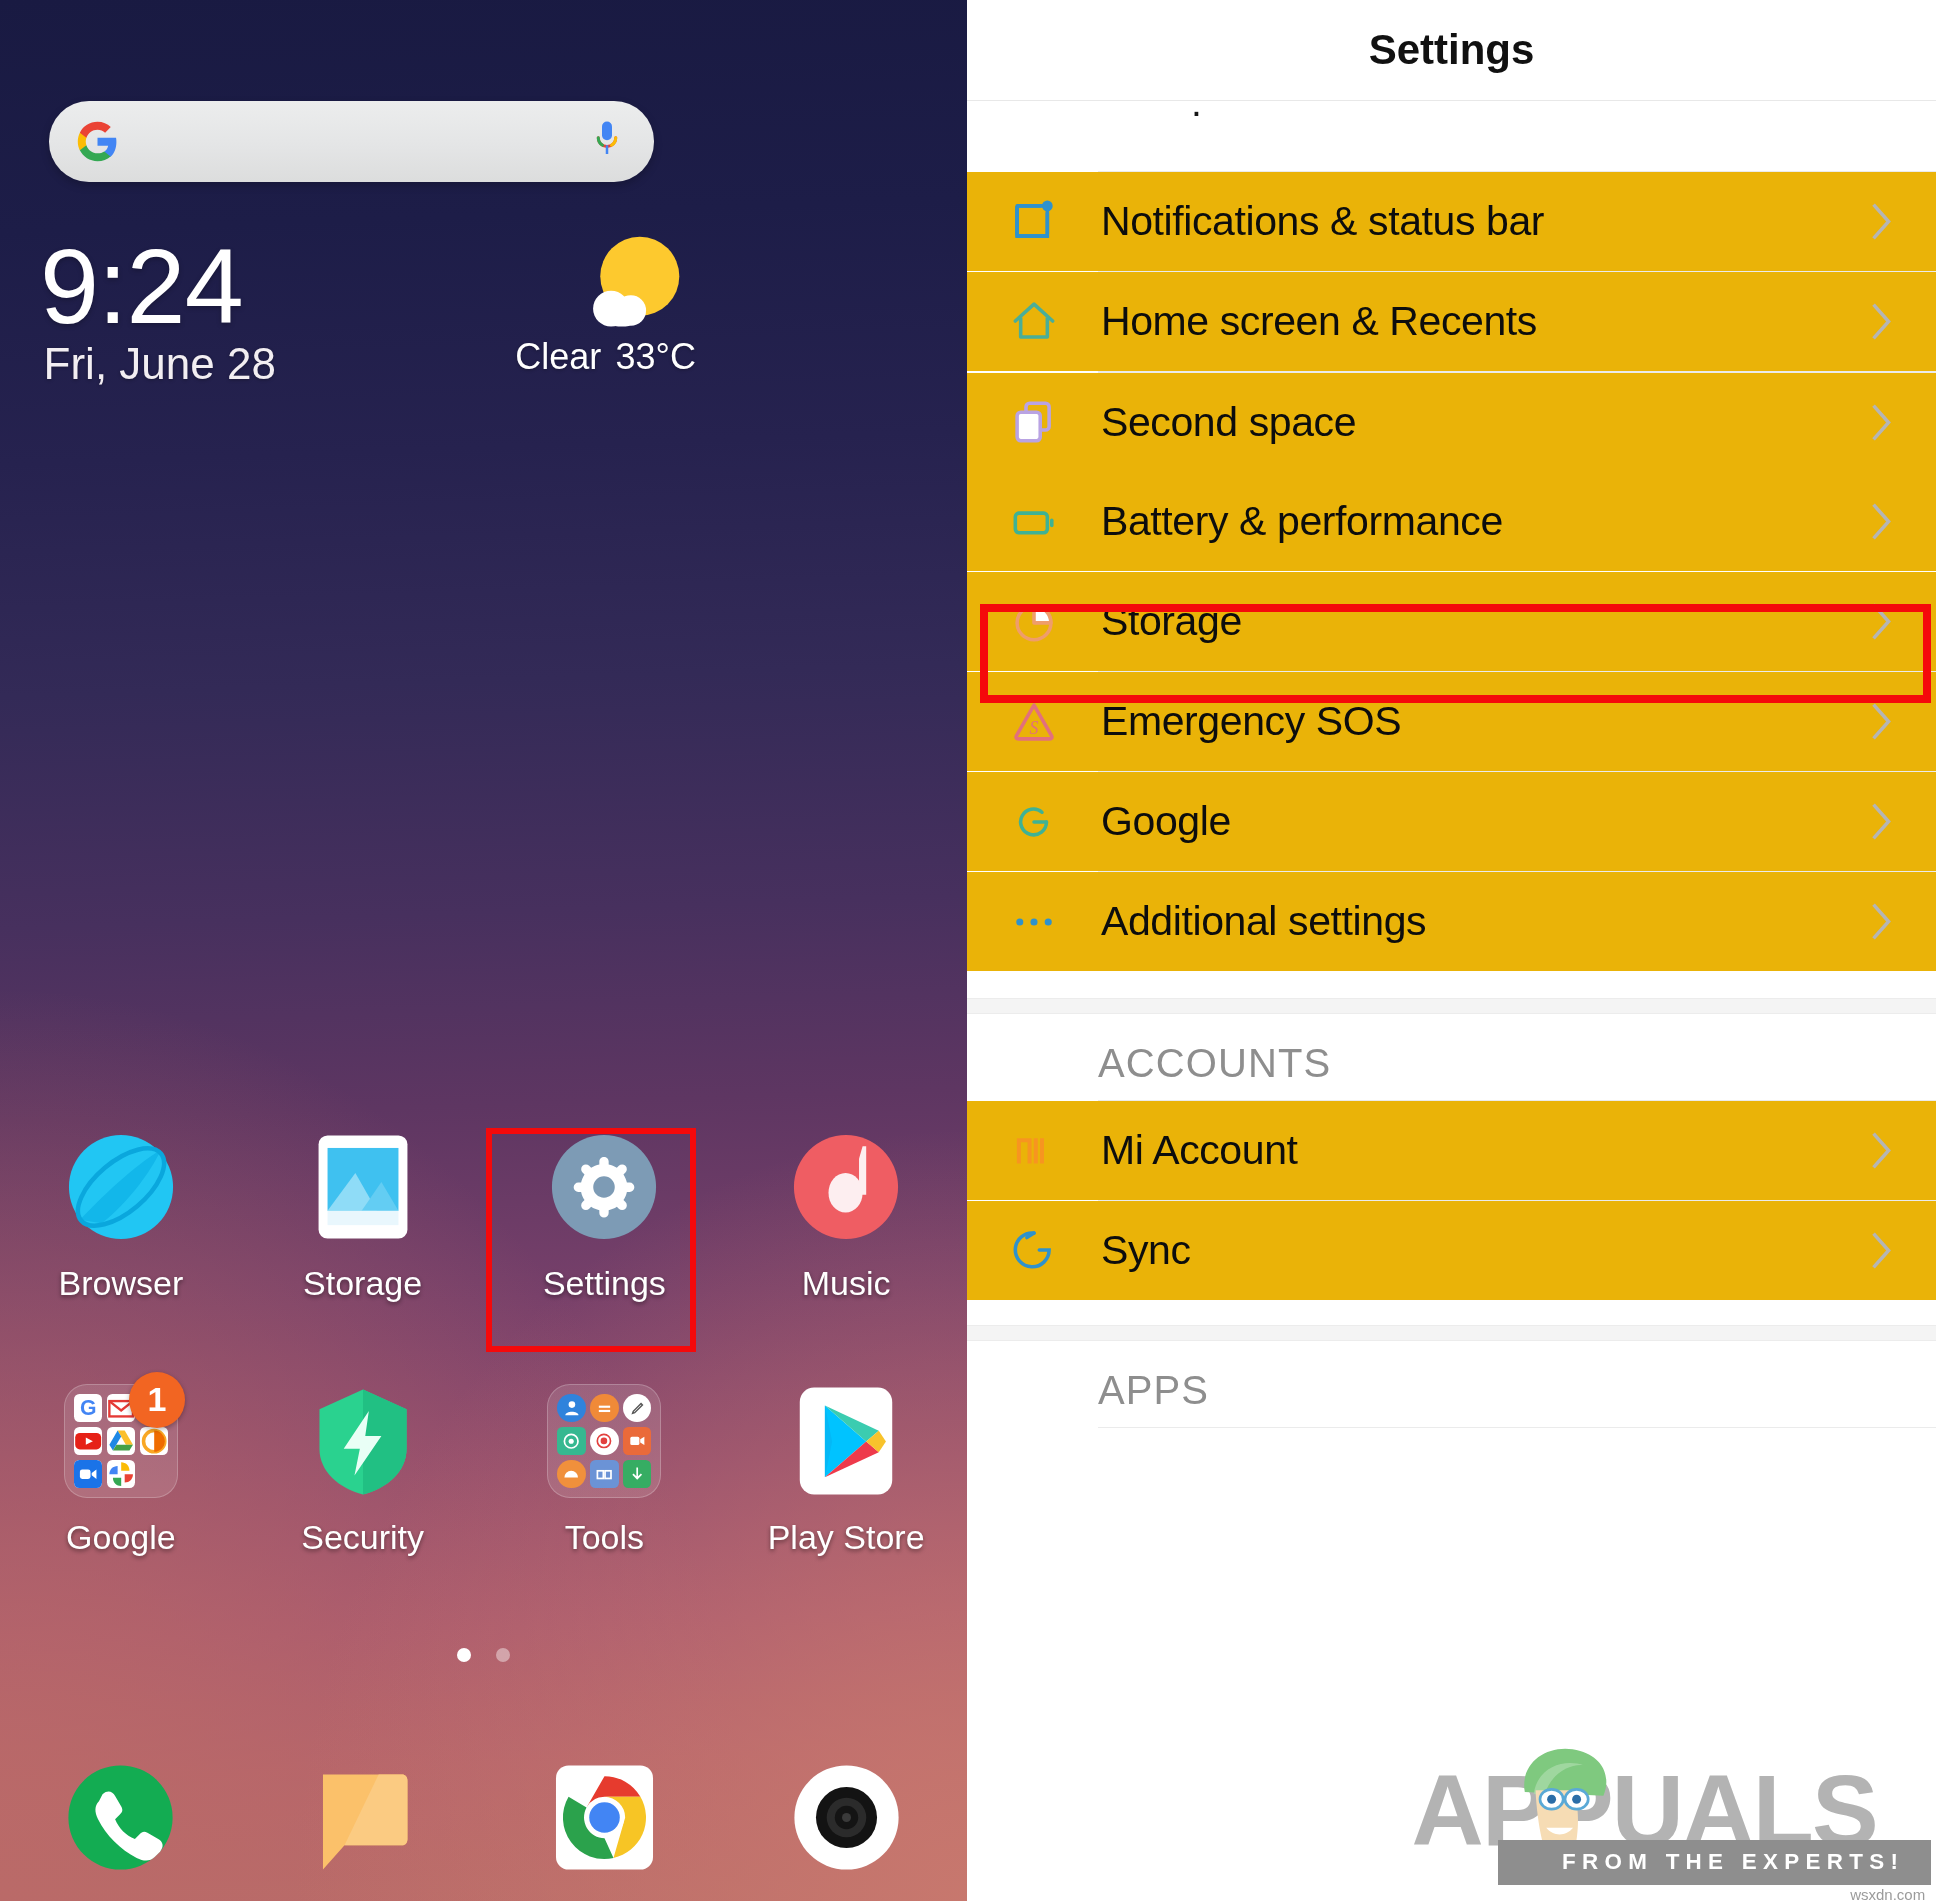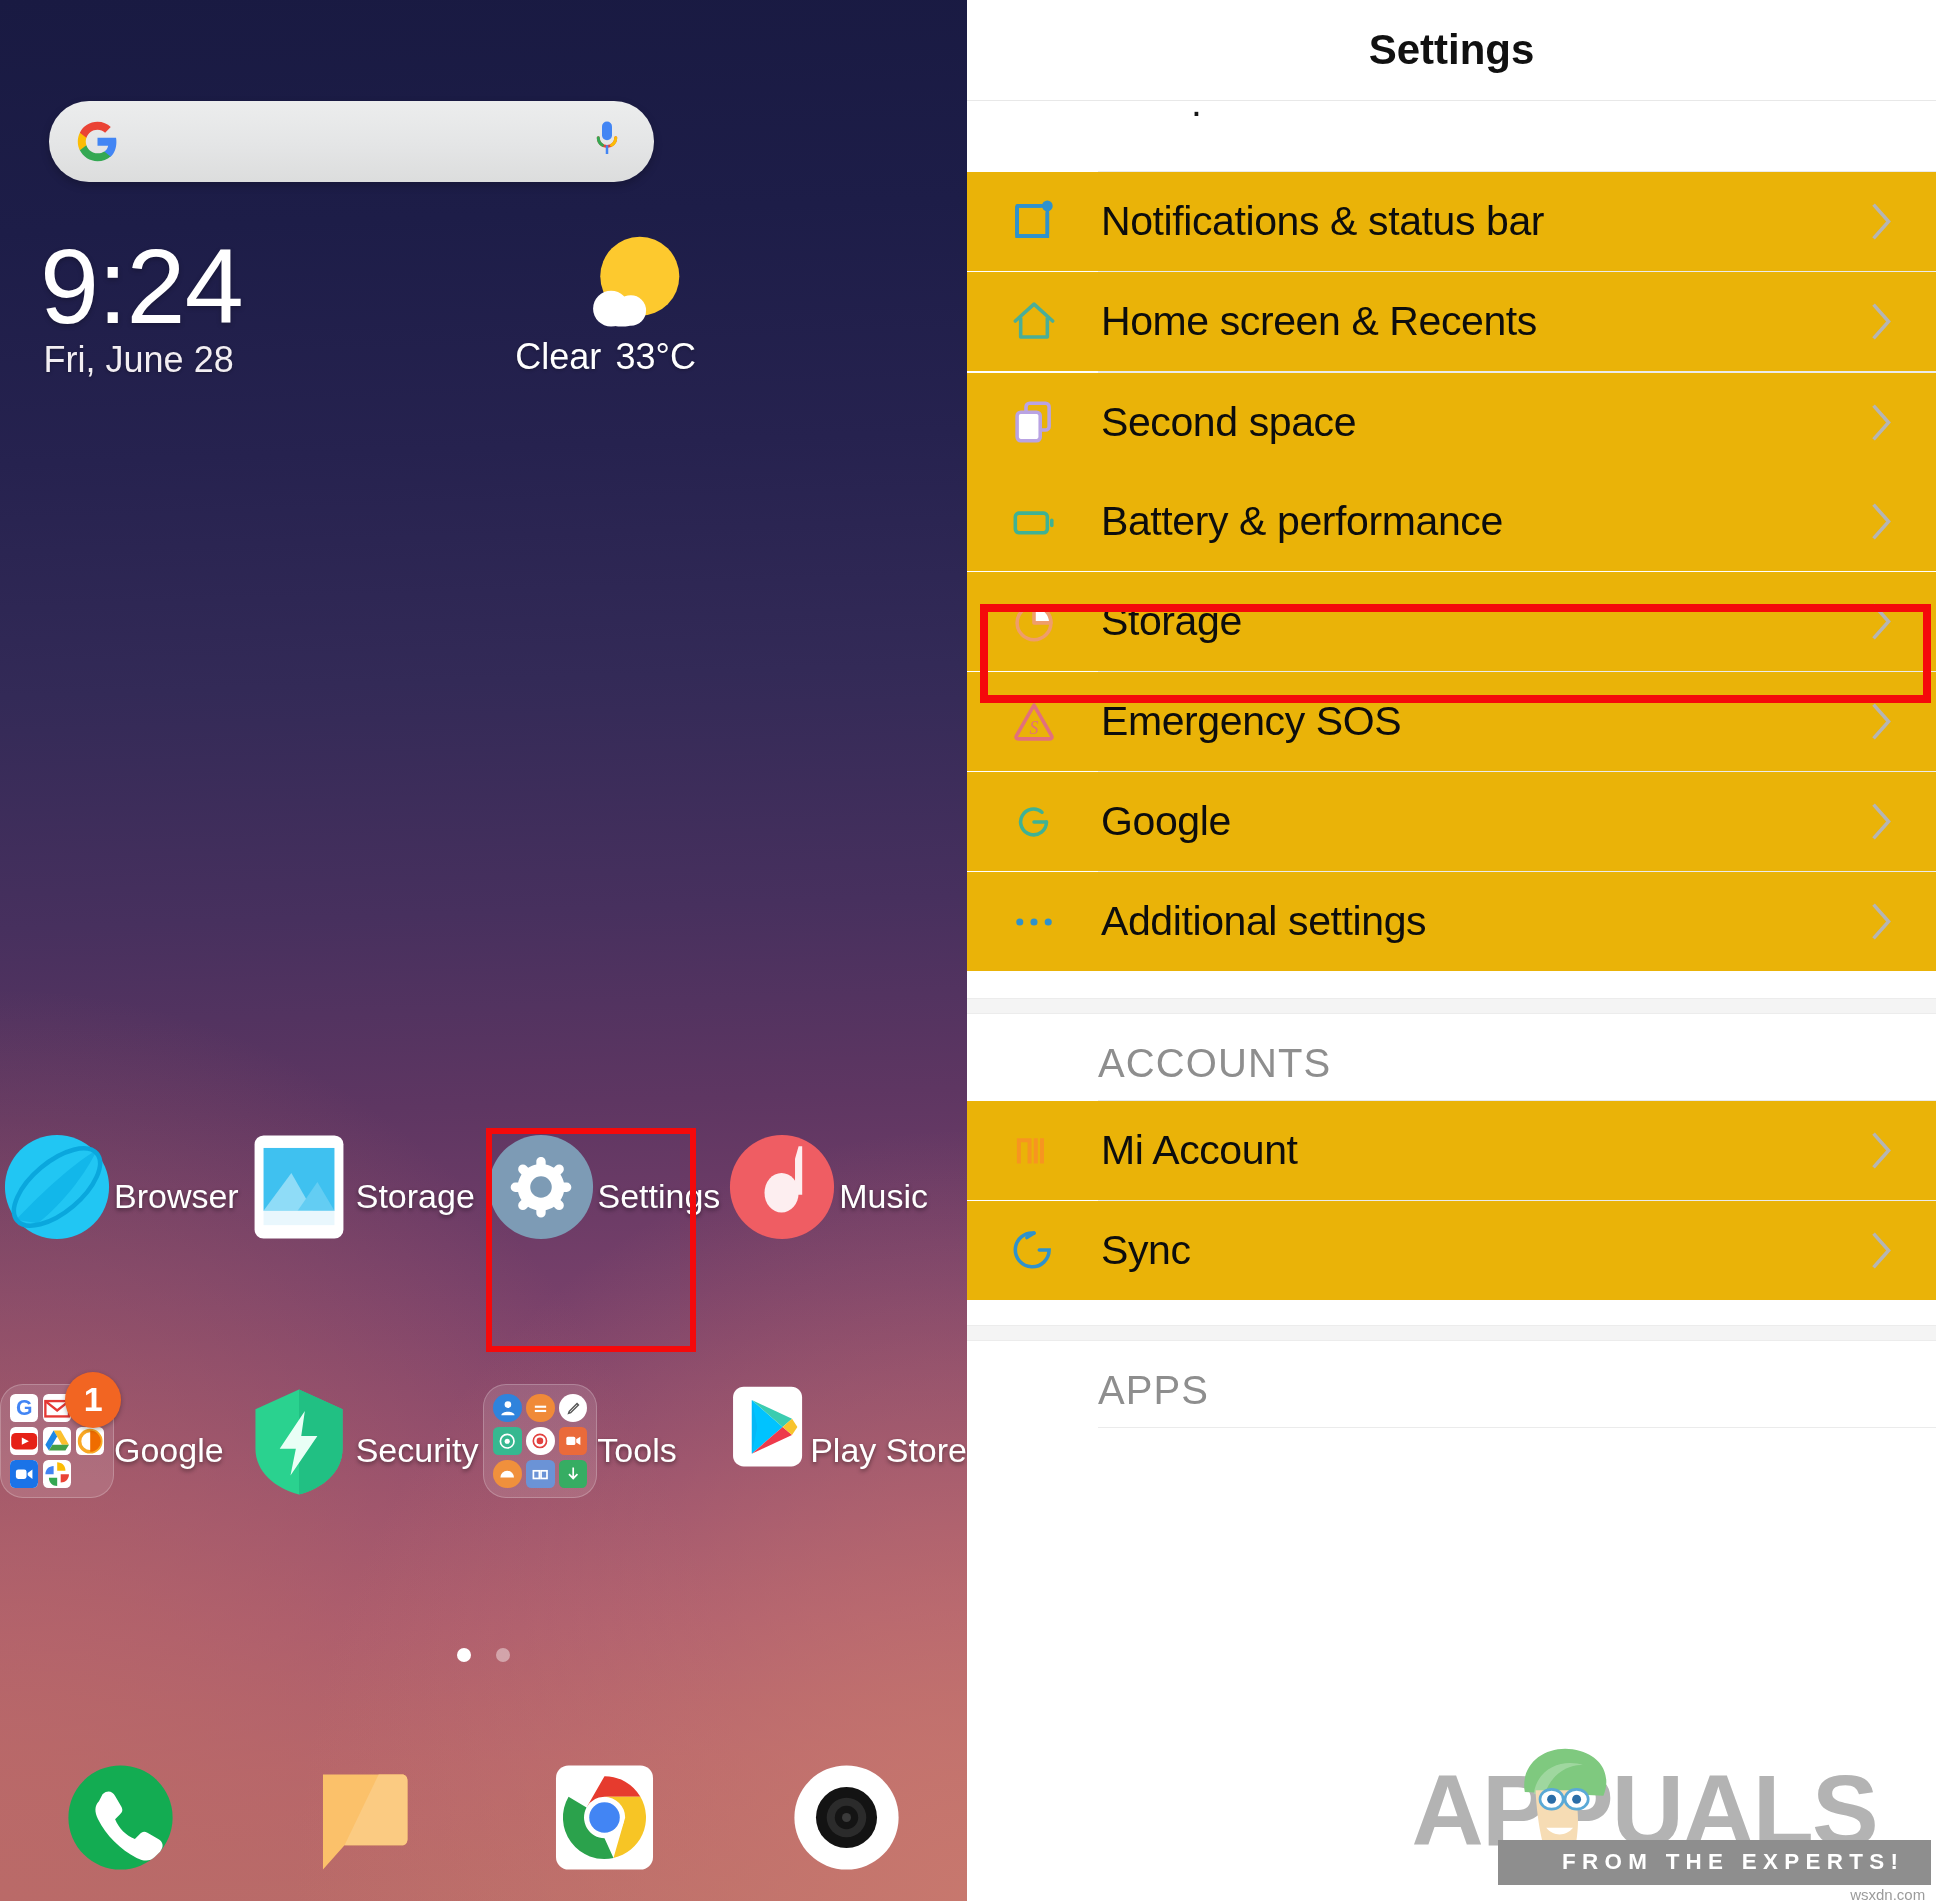--- a/index.html
+++ b/index.html
@@ -45,37 +45,37 @@
 
   
   .clockw { position:absolute; left:40px; top:242px; width:887px; height:143px; }
   .clock-time {
     position:absolute; left:0; top:-9px;
     font-size:106px; color:#fff; font-weight:300; letter-spacing:-0.9px;
     line-height:1; text-shadow:0 1.8px 5.4px rgba(0,0,0,0.25);
   }
   .clock-date {
     position:absolute; left:3.6px; top:97px;
-    font-size:36px; color:#f2eef2; font-weight:400;
+    font-size:44px; color:#f2eef2; font-weight:400;
     text-shadow:0 0.9px 3.6px rgba(0,0,0,0.3);
   }
   .weather-ico { position:absolute; right:244px; top:-7.2px; width:99px; height:97px; }
   .weather-txt {
     position:absolute; right:231px; top:94px; width:287px;
     text-align:right; font-size:36px; color:#fff;
     text-shadow:0 0.9px 3.6px rgba(0,0,0,0.3);
   }
   .weather-txt .temp { margin-left:14.3px; }
 
   
   .grid-row { position:absolute; left:0; width:967px; display:flex; }
   .row1 { top:1130px; }
   .row2 { top:1384px; }
   .appcell {
-    width:242px; display:flex; flex-direction:row;
+    width:242px; display:flex; flex-direction:column;
     align-items:center; position:relative;
   }
   .appicon { width:114px; height:114px; position:relative; }
   .applabel {
     margin-top:19.7px; font-size:34px; color:#fff; font-weight:400;
     text-shadow:0 1.8px 4.5px rgba(0,0,0,0.45); white-space:nowrap;
   }
 
   
   .folder {

